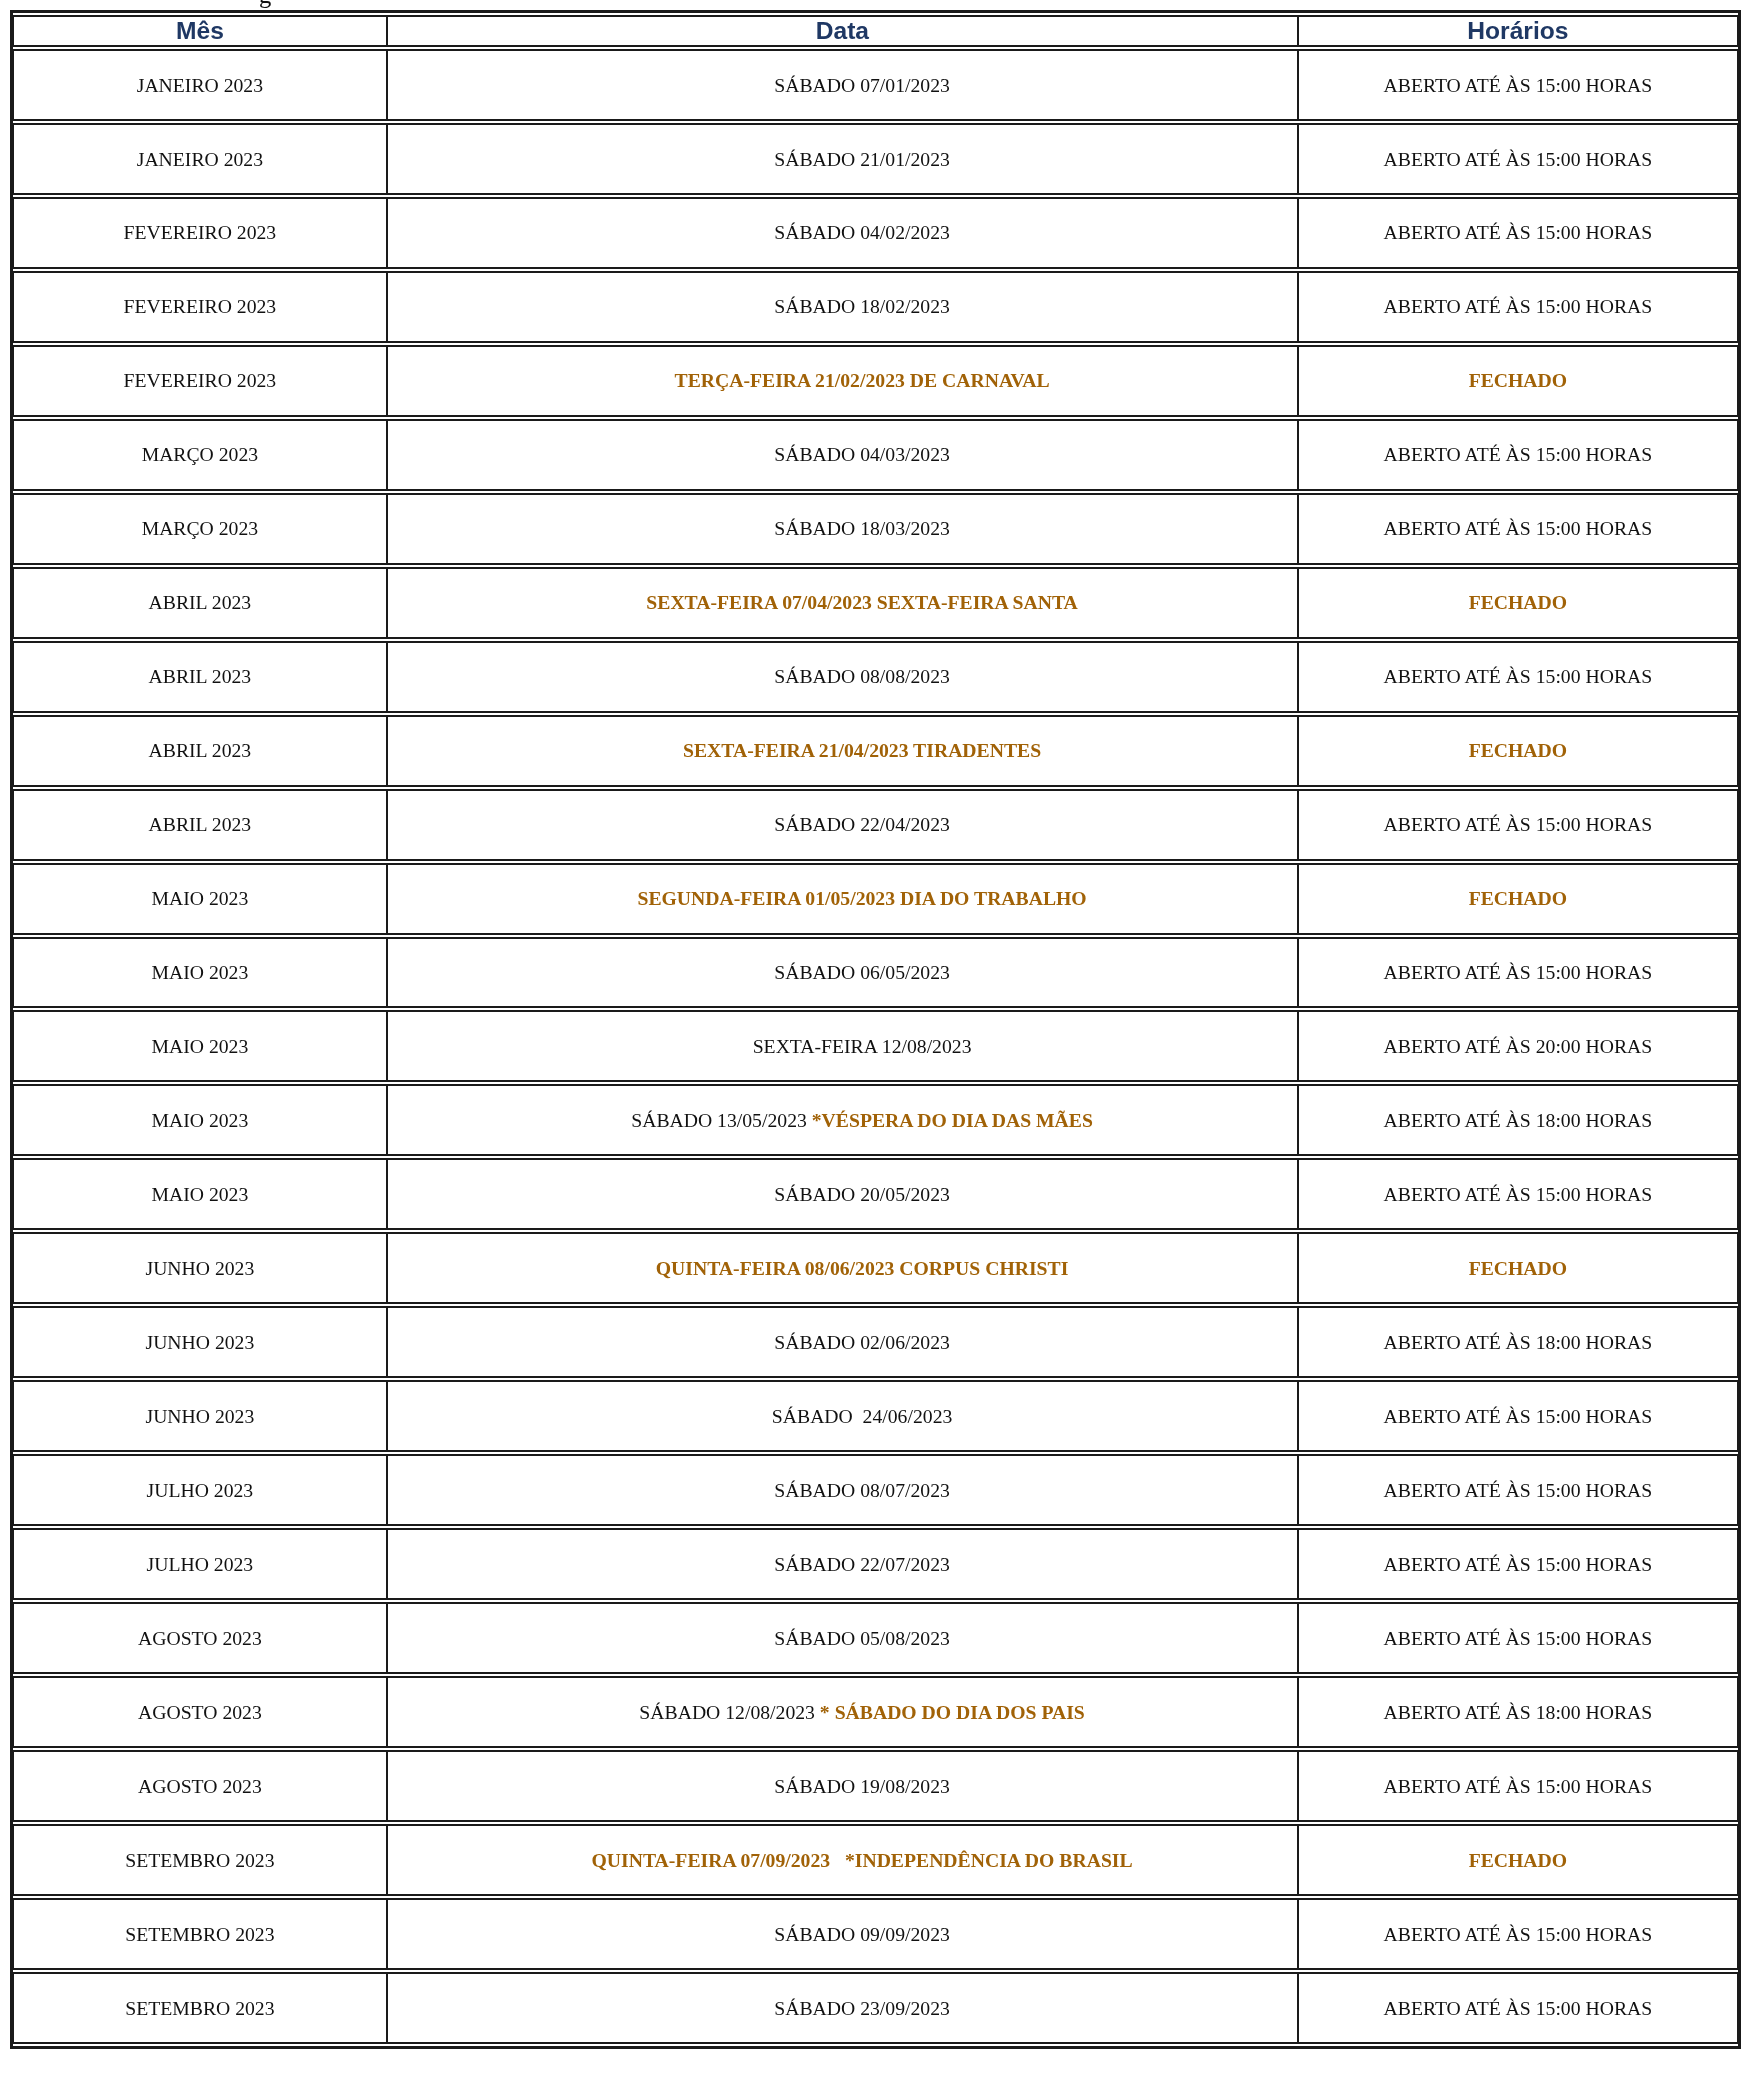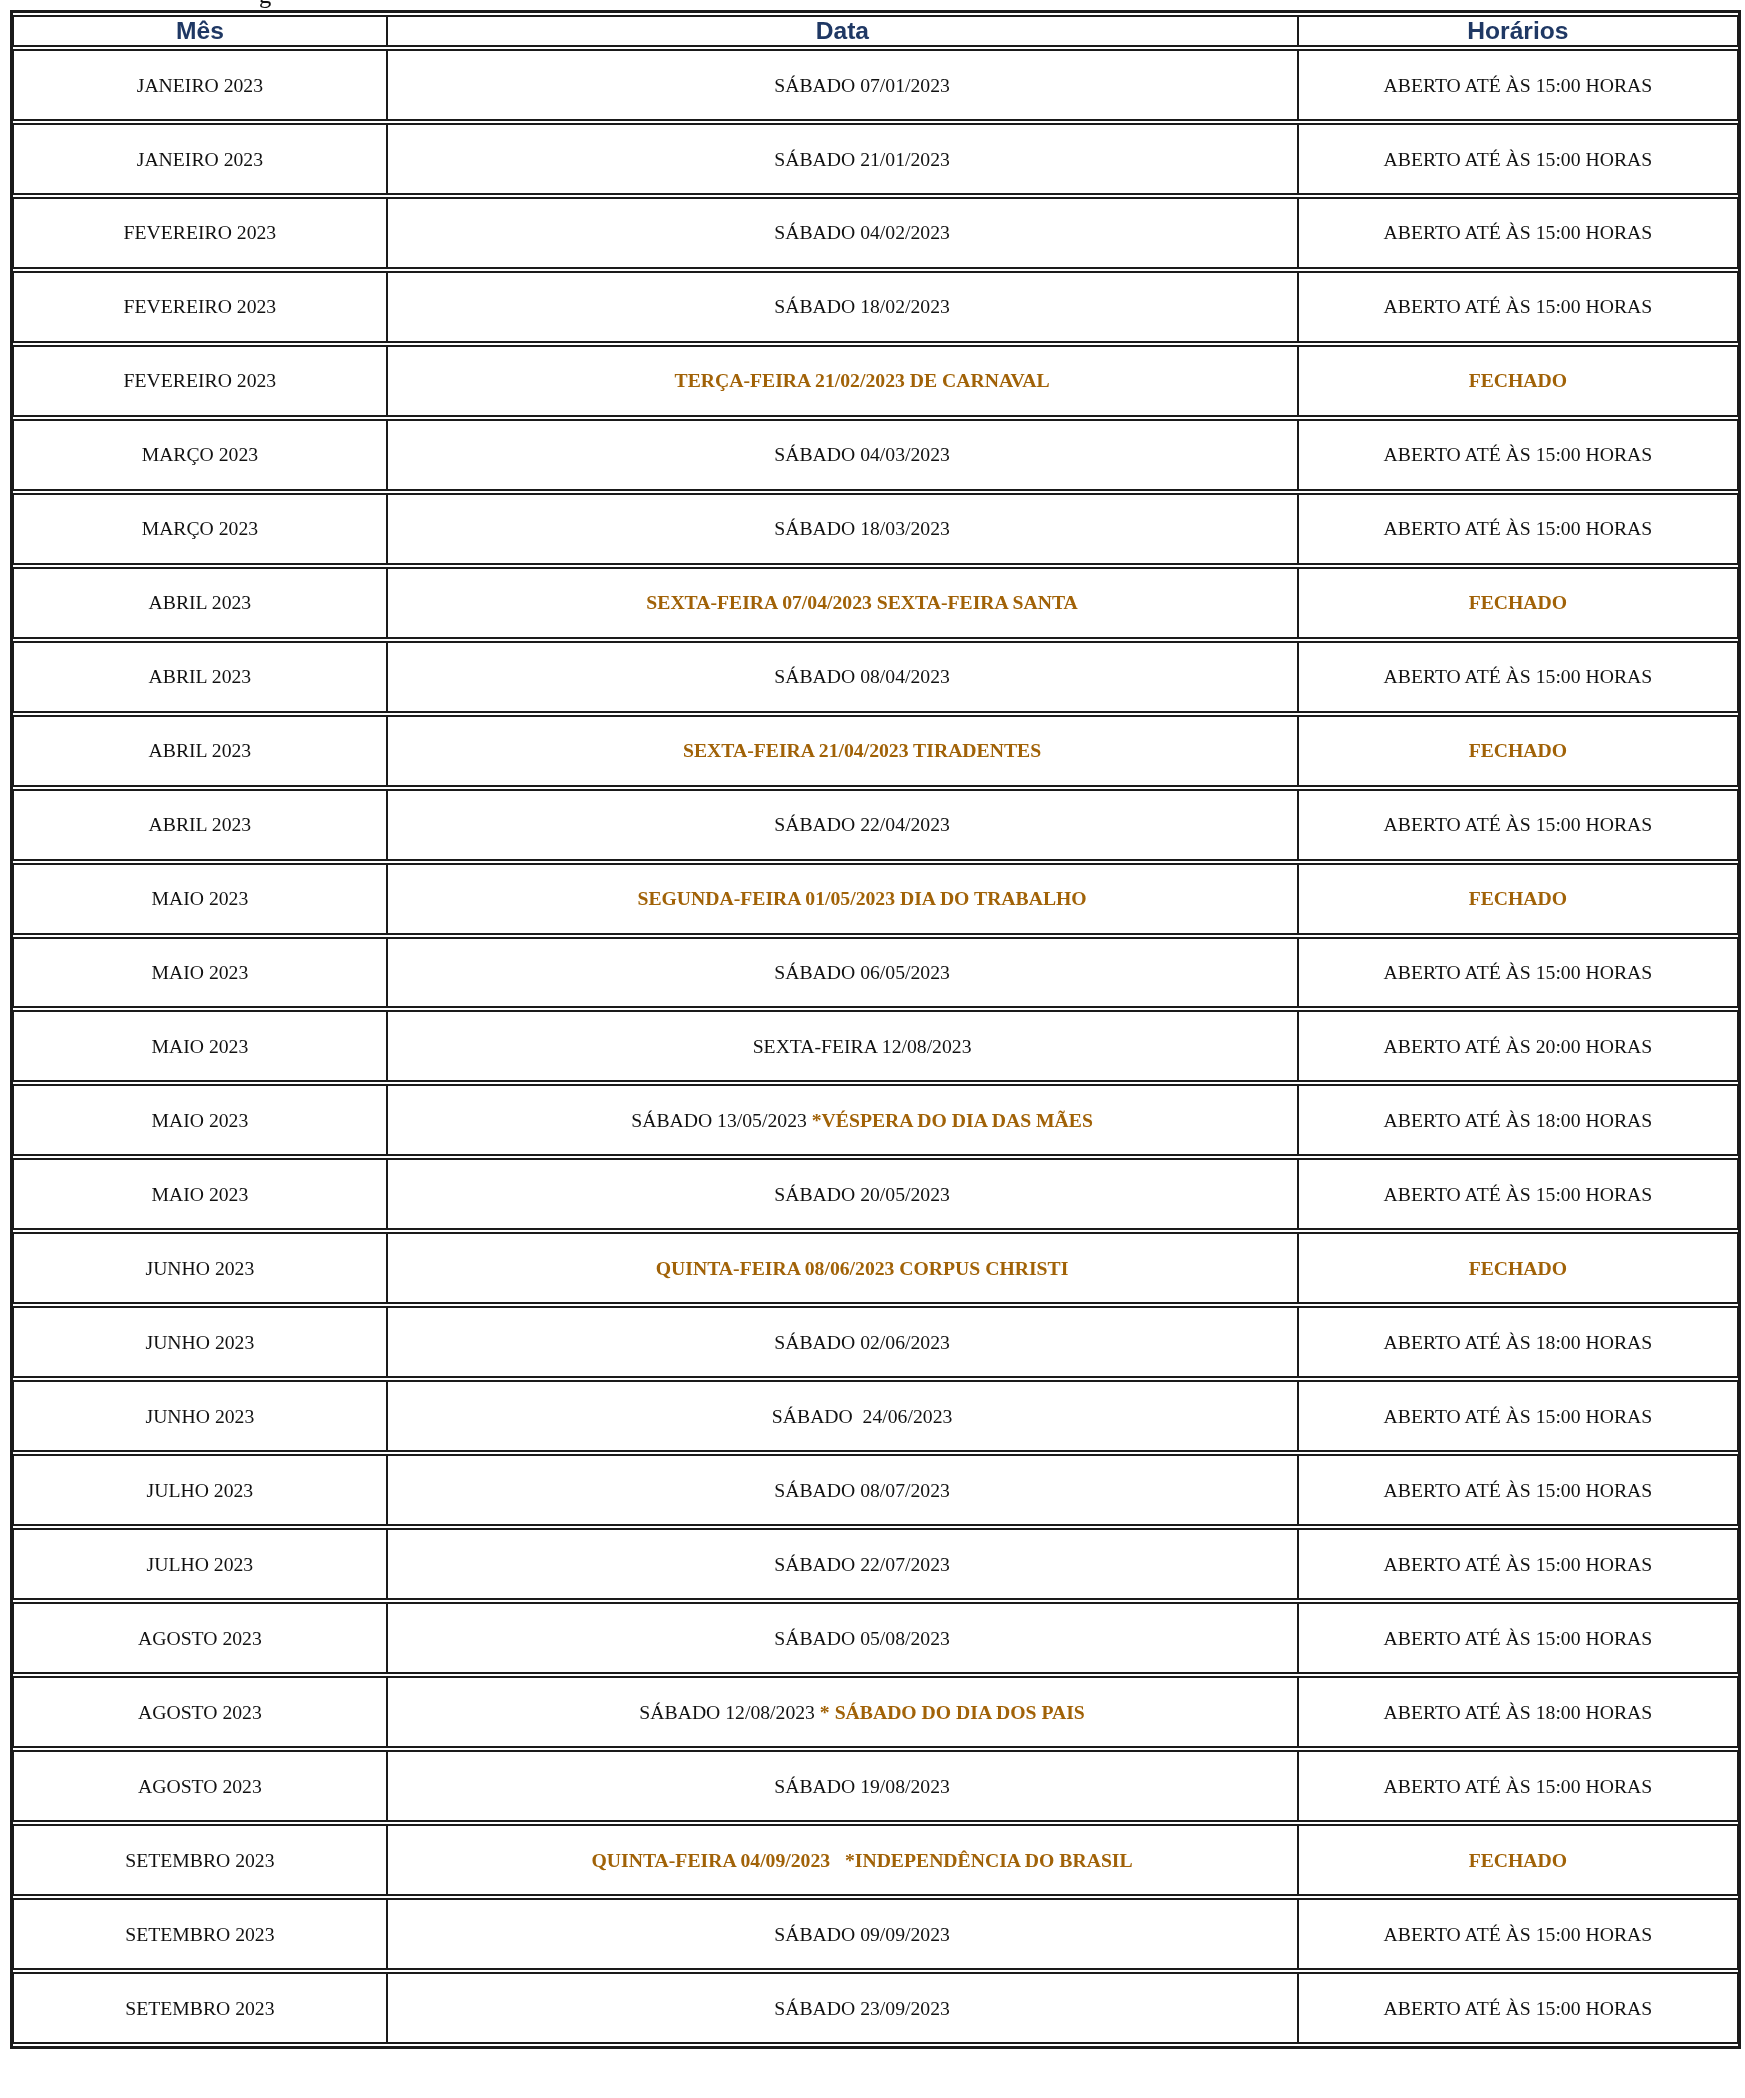--- a/index.html
+++ b/index.html
@@ -127,21 +127,21 @@
       <td>ABRIL 2023</td>
       <td>
         <span></span><span class="red">SEXTA-FEIRA 07/04/2023 SEXTA-FEIRA SANTA</span>
       </td>
       <td class="red">FECHADO</td>
     </tr>
 
     <tr>
       <td>ABRIL 2023</td>
       <td>
-        <span>SÁBADO 08/04/2023</span><span class="red"></span>
+        <span>SÁBADO 08/08/2023</span><span class="red"></span>
       </td>
       <td>ABERTO ATÉ ÀS 15:00 HORAS</td>
     </tr>
 
     <tr class="closed">
       <td>ABRIL 2023</td>
       <td>
         <span></span><span class="red">SEXTA-FEIRA 21/04/2023 TIRADENTES</span>
       </td>
       <td class="red">FECHADO</td>
@@ -256,21 +256,21 @@
       <td>AGOSTO 2023</td>
       <td>
         <span>SÁBADO 19/08/2023</span><span class="red"></span>
       </td>
       <td>ABERTO ATÉ ÀS 15:00 HORAS</td>
     </tr>
 
     <tr class="closed">
       <td>SETEMBRO 2023</td>
       <td>
-        <span></span><span class="red">QUINTA-FEIRA 04/09/2023   *INDEPENDÊNCIA DO BRASIL</span>
+        <span></span><span class="red">QUINTA-FEIRA 07/09/2023   *INDEPENDÊNCIA DO BRASIL</span>
       </td>
       <td class="red">FECHADO</td>
     </tr>
 
     <tr>
       <td>SETEMBRO 2023</td>
       <td>
         <span>SÁBADO 09/09/2023</span><span class="red"></span>
       </td>
       <td>ABERTO ATÉ ÀS 15:00 HORAS</td>

